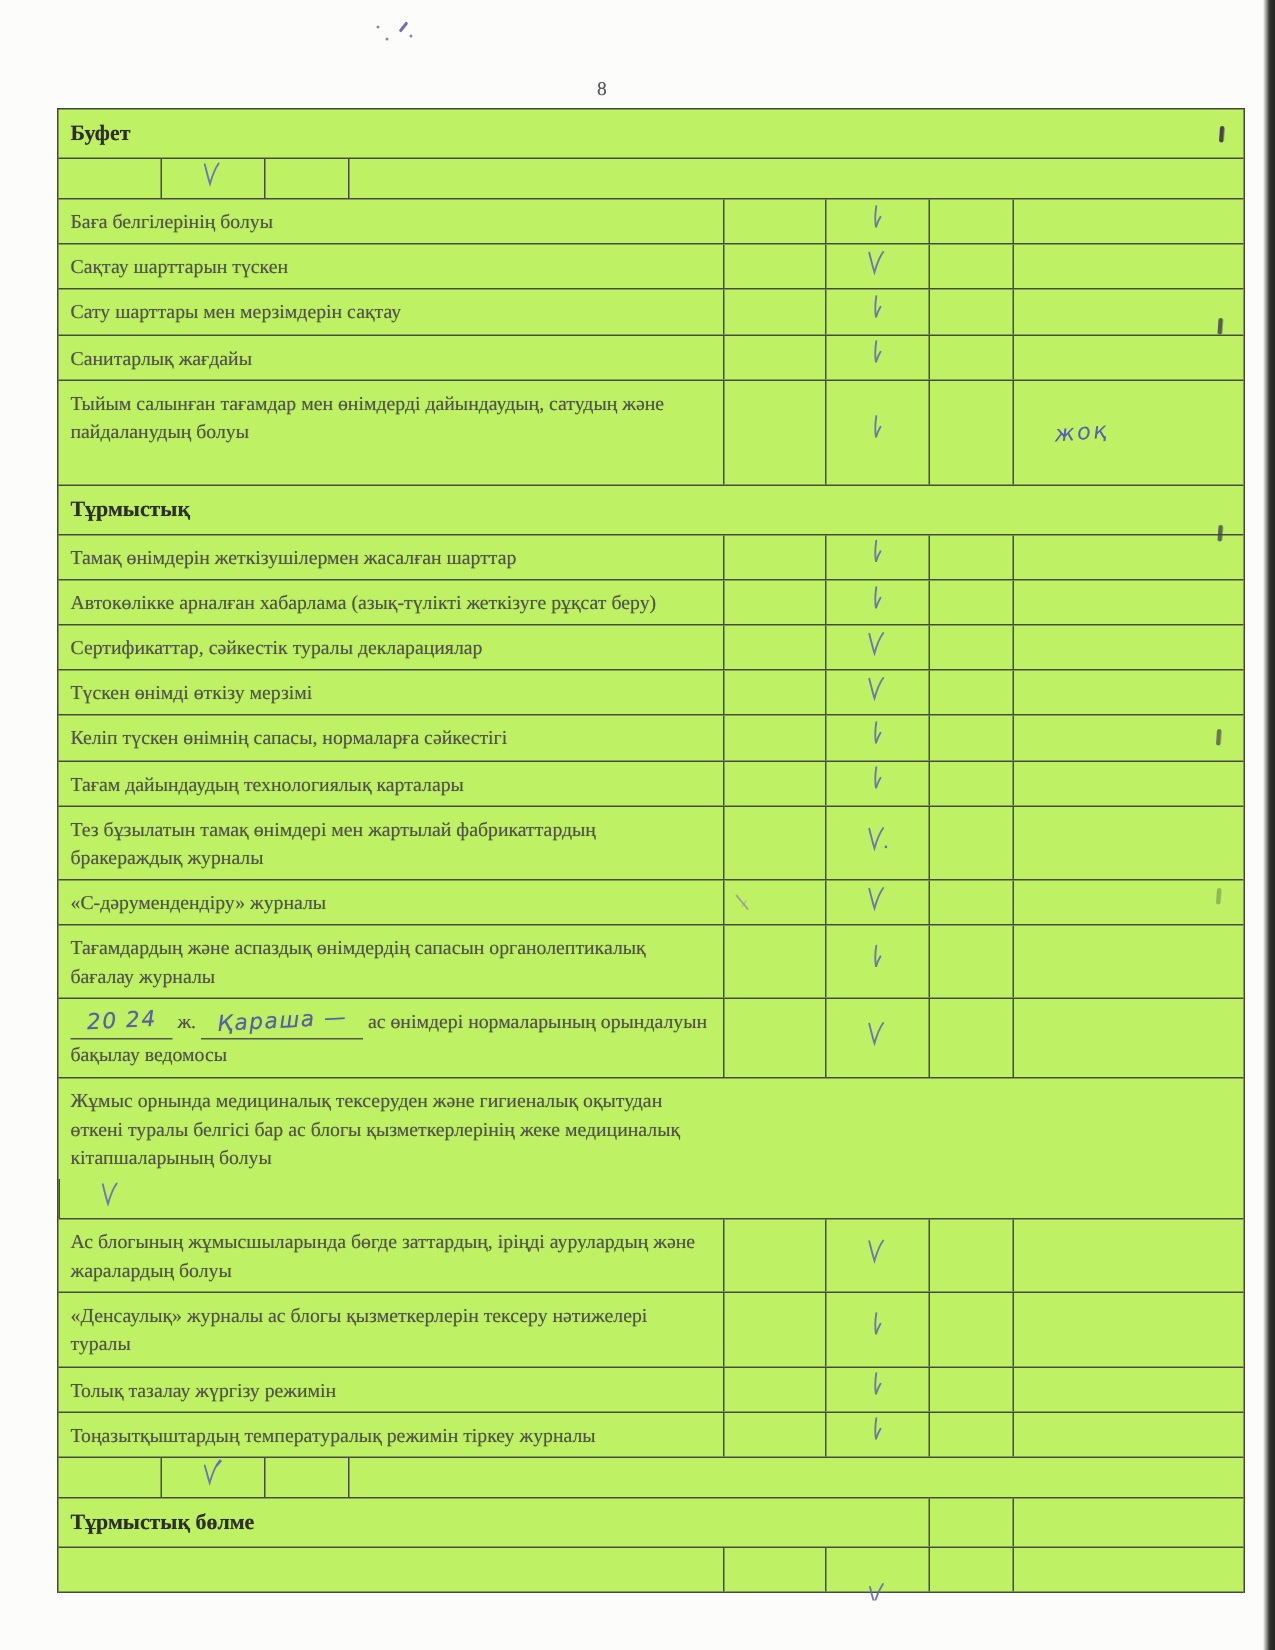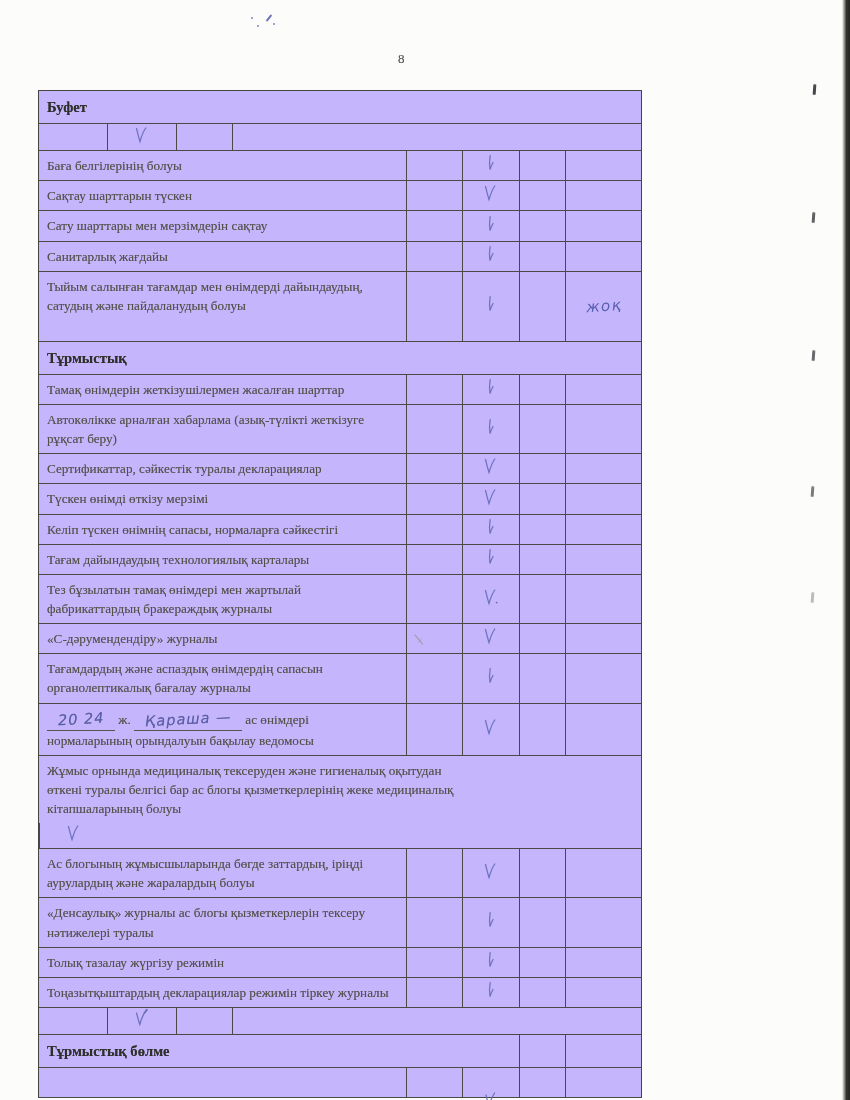--- a/index.html
+++ b/index.html
@@ -7,23 +7,23 @@
     position:relative;width:850px;height:1100px;margin:0 auto;
     background:#fcfcfa;overflow:hidden;
     font-family:"Liberation Serif","DejaVu Serif",serif;
   }
   .pageno{
     position:absolute;left:398px;top:51px;font-size:13px;color:#56565a;
     text-shadow:0 0 .5px rgba(90,90,95,.5);
   }
   
   .tbl{
-    position:absolute;left:38px;top:90px;width:604px;
+    position:absolute;left:38px;top:72px;width:792px;
     border:1.6px solid #45453f;border-bottom:none;box-sizing:border-box;
-    background:#c4b5fd;
+    background:#bef264;
   }
   .row{display:flex;border-bottom:1.5px solid #4a4a44;min-height:27px;box-sizing:border-box;}
   .row.size-xl{min-height:70px;}
   .row.size-xxl{min-height:86px;flex-direction:column;}
   .cell{box-sizing:border-box;border-left:1.4px solid #4a4a44;}
   .cell:first-child{border-left:none;}
   .c1{width:443px;padding:5px 10px 5px 8px;}
   .c2{width:68px;position:relative;}
   .c3{width:69px;display:flex;align-items:center;justify-content:center;}
   .c4{width:56px;}
@@ -307,21 +307,21 @@
         <div class="cell c2"></div>
         <div class="cell c3">
           <span class="chk"><svg width="18" height="21" viewBox="0 0 18 21">
               <path d="M8.2 2.5 C7.4 7.5 7.2 12 8 16.5 C8.7 14 9.8 11.5 11 9.5" stroke="#666cb8" stroke-width="1.25" fill="none" stroke-linecap="round" opacity="0.92"></path>
             </svg></span>
         </div>
         <div class="cell c4"></div>
         <div class="cell c5"></div>
       </div>
       <div class="row">
-        <div class="cell c1"><span class="lbl">Тоңазытқыштардың декларациялар режимін тіркеу журналы</span></div>
+        <div class="cell c1"><span class="lbl">Тоңазытқыштардың температуралық режимін тіркеу журналы</span></div>
         <div class="cell c2"></div>
         <div class="cell c3">
           <span class="chk"><svg width="18" height="21" viewBox="0 0 18 21">
               <path d="M8.2 2.5 C7.4 7.5 7.2 12 8 16.5 C8.7 14 9.8 11.5 11 9.5" stroke="#666cb8" stroke-width="1.25" fill="none" stroke-linecap="round" opacity="0.92"></path>
             </svg></span>
         </div>
         <div class="cell c4"></div>
         <div class="cell c5"></div>
       </div>
       <div class="row">

